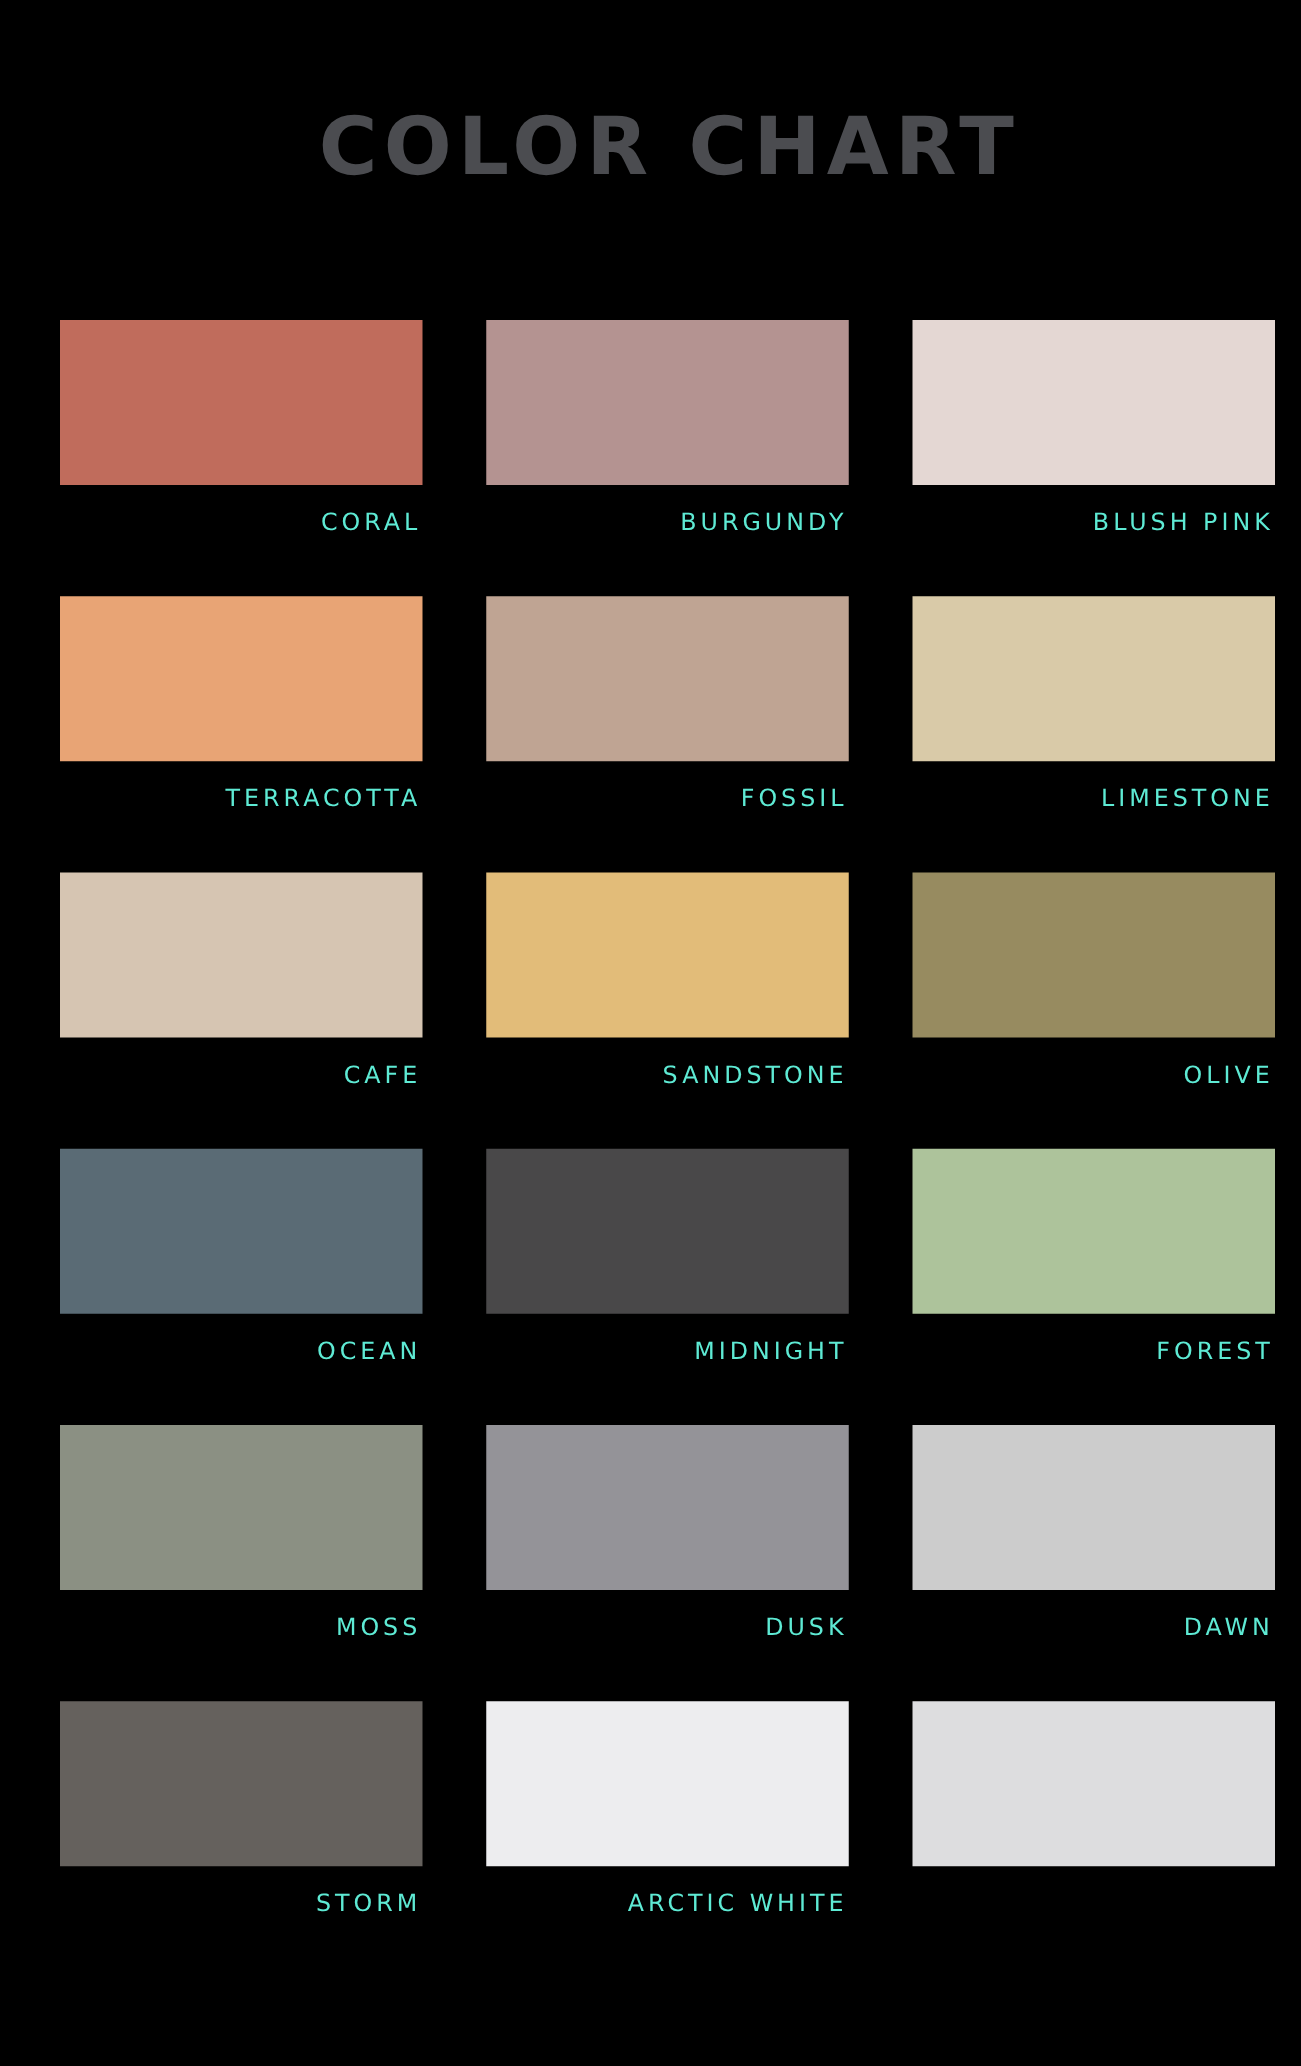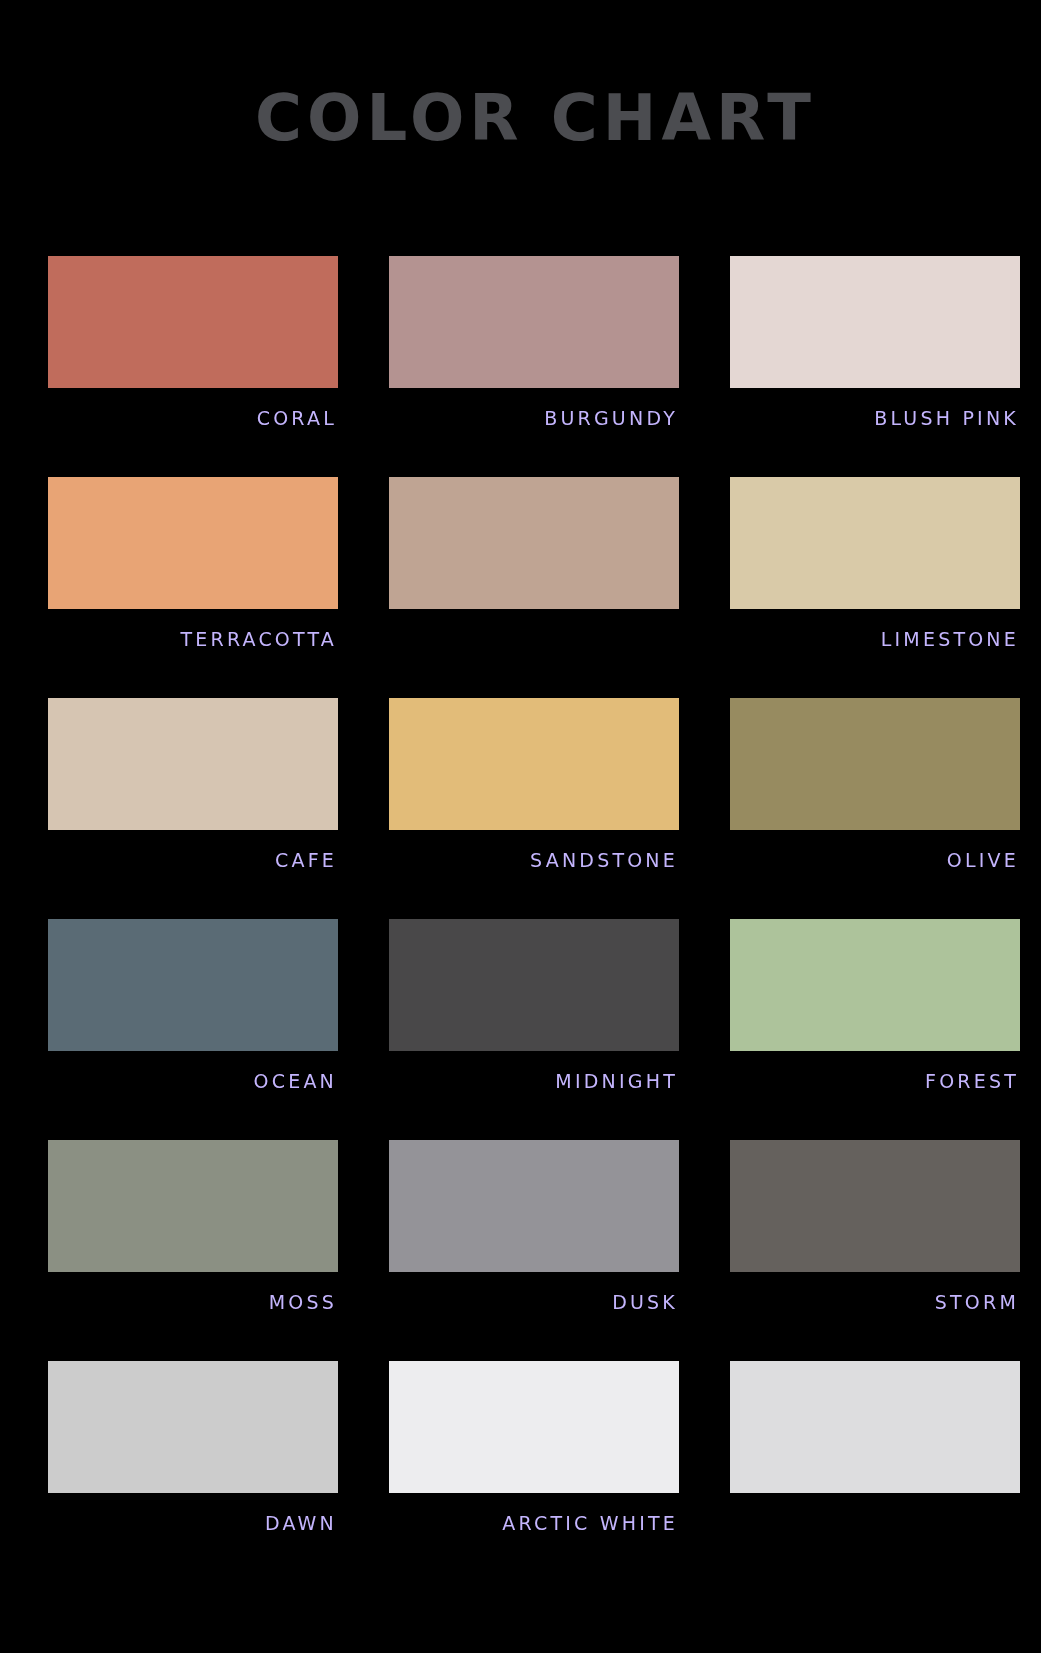--- a/index.html
+++ b/index.html
@@ -72,21 +72,21 @@
 
   .swatch-label {
     display: block;
     width: 290px;
     text-align: right;
     font-family: "DejaVu Sans", sans-serif;
     font-weight: 400;
     font-size: 19px;
     line-height: 22px;
     letter-spacing: 3.2px;
-    color: #c4b5fd;
+    color: #5eead4;
     text-transform: uppercase;
     padding-top: 19px;
     padding-right: 1px;
     white-space: nowrap;
   }
 </style>
 </head>
 <body>
 
 <div class="page">
@@ -107,20 +107,21 @@
       <div class="swatch-cell">
         <span class="swatch-chip" style="background: rgb(228, 215, 211);"></span>
         <span class="swatch-label">BLUSH PINK</span>
       </div>
       <div class="swatch-cell">
         <span class="swatch-chip" style="background: rgb(232, 164, 117);"></span>
         <span class="swatch-label">TERRACOTTA</span>
       </div>
       <div class="swatch-cell">
         <span class="swatch-chip" style="background: rgb(191, 164, 147);"></span>
+        <span class="swatch-label">FOSSIL</span>
       </div>
       <div class="swatch-cell">
         <span class="swatch-chip" style="background: rgb(217, 202, 168);"></span>
         <span class="swatch-label">LIMESTONE</span>
       </div>
       <div class="swatch-cell">
         <span class="swatch-chip" style="background: rgb(214, 197, 178);"></span>
         <span class="swatch-label">CAFE</span>
       </div>
       <div class="swatch-cell">
@@ -145,26 +146,26 @@
       </div>
       <div class="swatch-cell">
         <span class="swatch-chip" style="background: rgb(139, 144, 131);"></span>
         <span class="swatch-label">MOSS</span>
       </div>
       <div class="swatch-cell">
         <span class="swatch-chip" style="background: rgb(148, 147, 152);"></span>
         <span class="swatch-label">DUSK</span>
       </div>
       <div class="swatch-cell">
+        <span class="swatch-chip" style="background: rgb(204, 204, 204);"></span>
+        <span class="swatch-label">DAWN</span>
+      </div>
+      <div class="swatch-cell">
         <span class="swatch-chip" style="background: rgb(101, 97, 93);"></span>
         <span class="swatch-label">STORM</span>
-      </div>
-      <div class="swatch-cell">
-        <span class="swatch-chip" style="background: rgb(204, 204, 204);"></span>
-        <span class="swatch-label">DAWN</span>
       </div>
       <div class="swatch-cell">
         <span class="swatch-chip" style="background: rgb(237, 237, 239);"></span>
         <span class="swatch-label">ARCTIC WHITE</span>
       </div>
       <div class="swatch-cell">
         <span class="swatch-chip" style="background: rgb(221, 221, 223);"></span>
       </div>
     </div>
 

